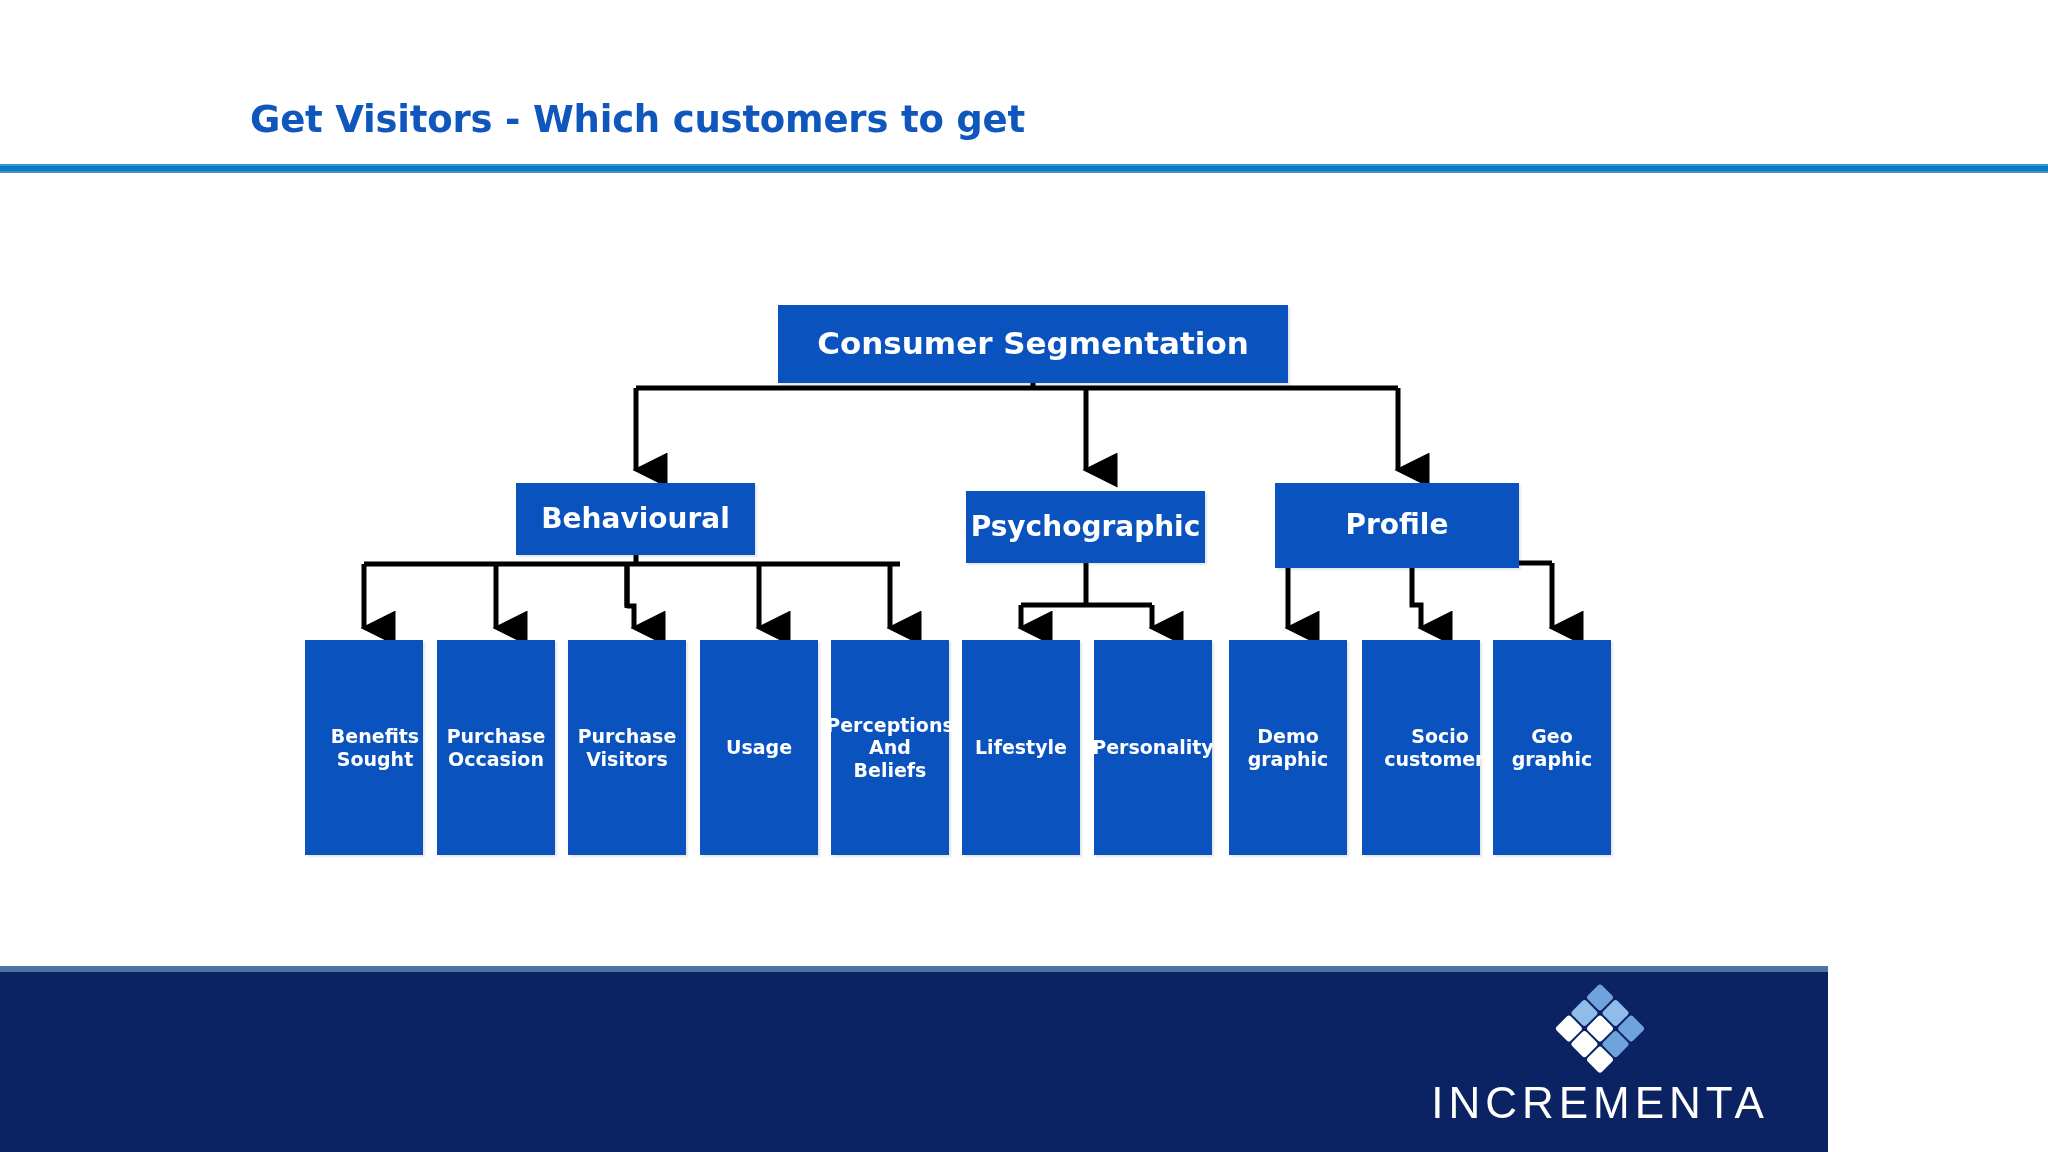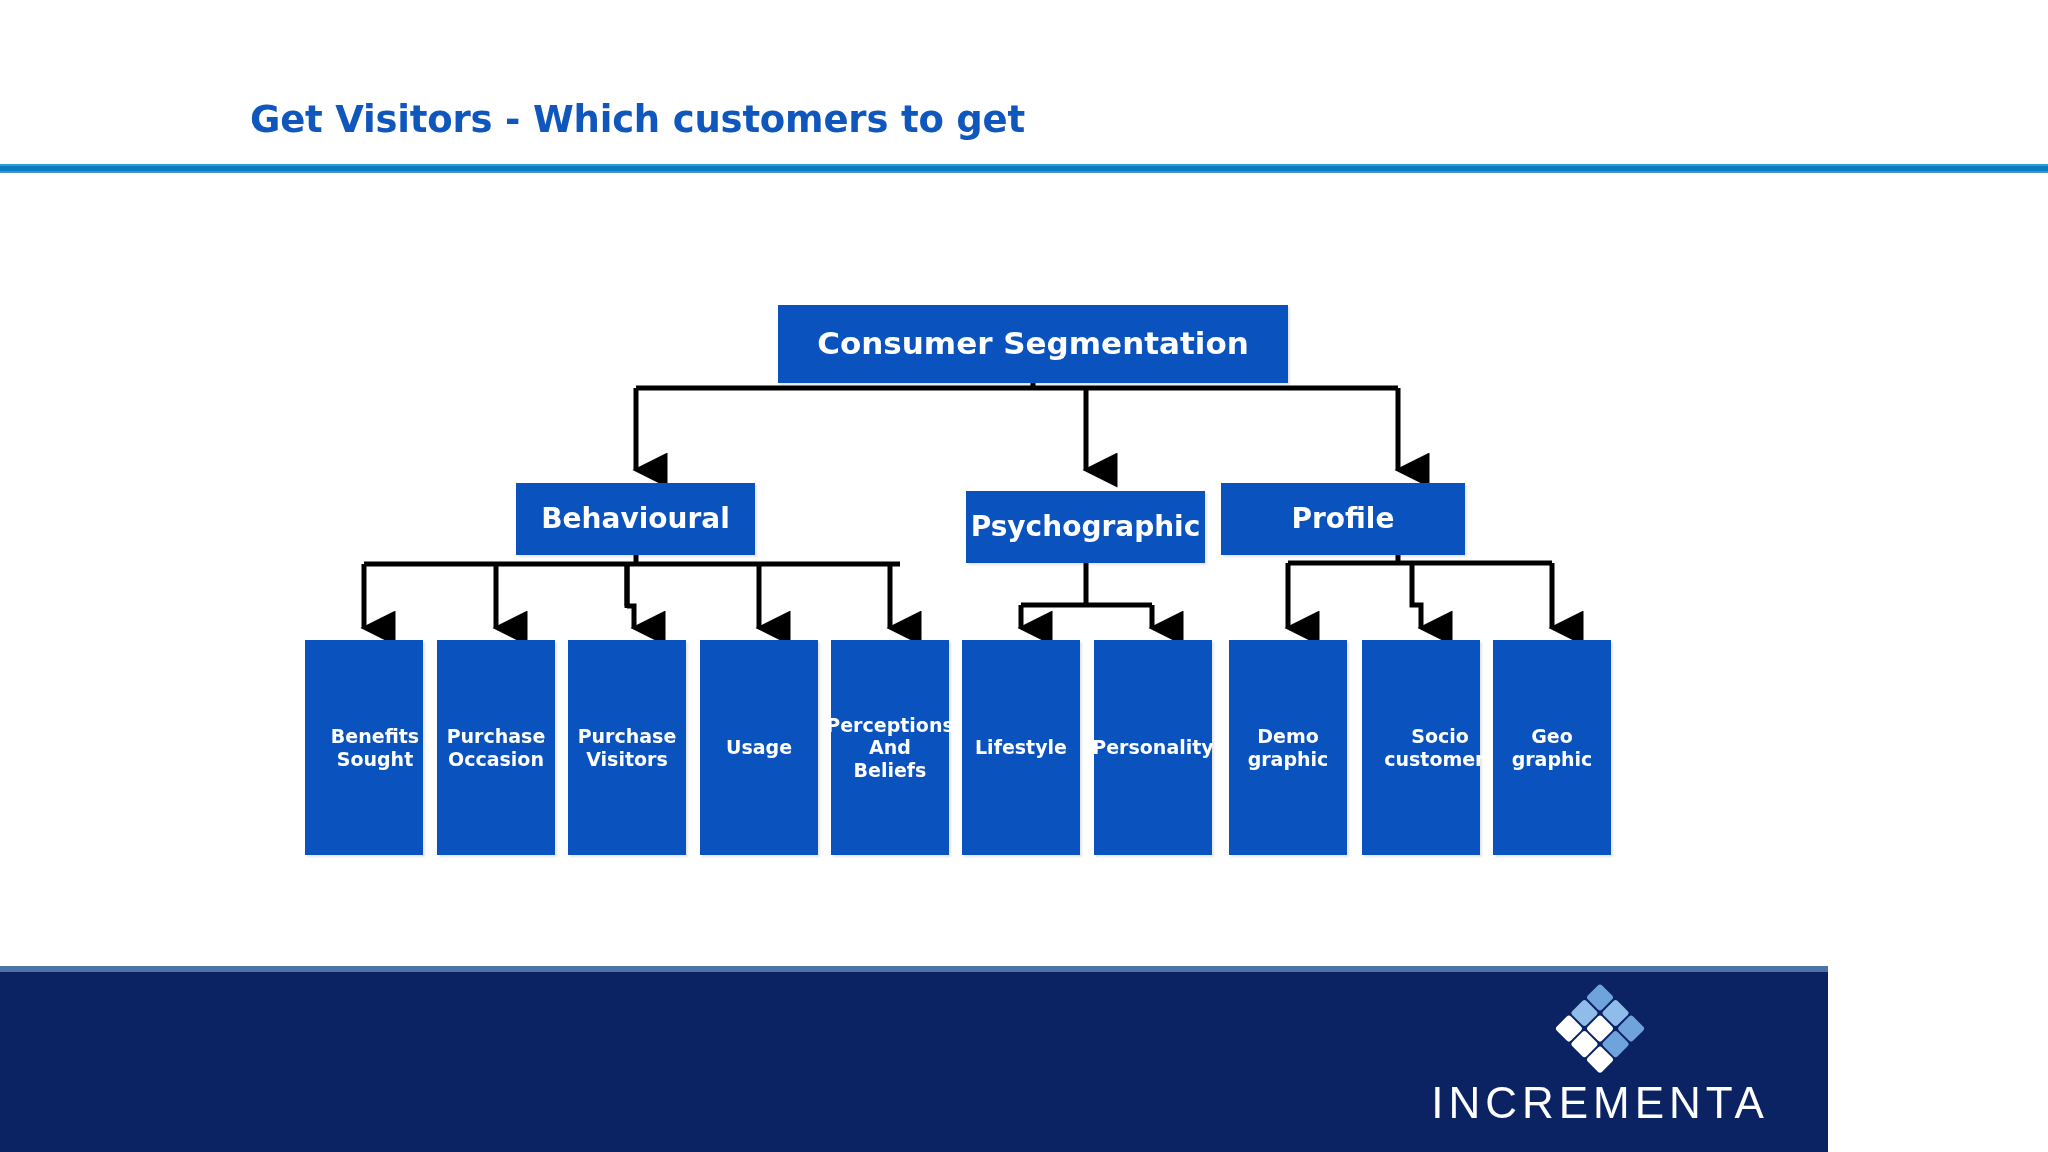--- a/index.html
+++ b/index.html
@@ -40,21 +40,21 @@
   .node.root { font-size: 31px; }
   .node.mid  { font-size: 28px; }
   .node.leaf { font-size: 19px; padding: 0 2px; white-space: nowrap; }
 
   
   #node-root { left: 778px; top: 305px; width: 510px; height: 78px; }
 
   
   #node-behavioural   { left: 516px;  top: 483px; width: 239px; height: 72px; }
   #node-psychographic { left: 966px;  top: 483px; width: 239px; height: 72px; margin-top: 8px; }
-  #node-profile       { left: 1221px; top: 483px; width: 244px; height: 72px; }
+  #node-profile       { left: 1275px; top: 483px; width: 244px; height: 85px; }
 
   
   .node.leaf { top: 640px; height: 215px; width: 118px; }
   #leaf-0 { left: 305px; padding-left: 24px;  }
   #leaf-1 { left: 437px;  }
   #leaf-2 { left: 568px;  }
   #leaf-3 { left: 700px;  }
   #leaf-4 { left: 831px; text-align: center;  }
   #leaf-5 { left: 962px;  }
   #leaf-6 { left: 1094px; }

